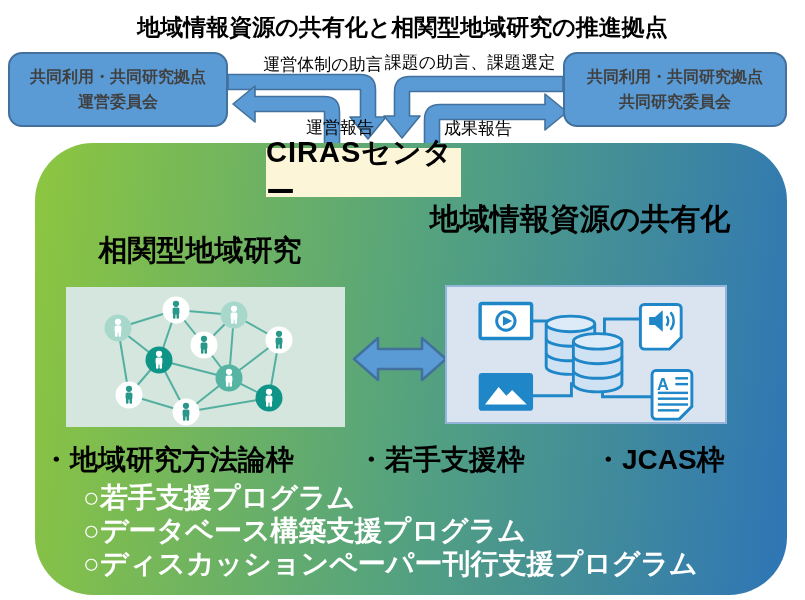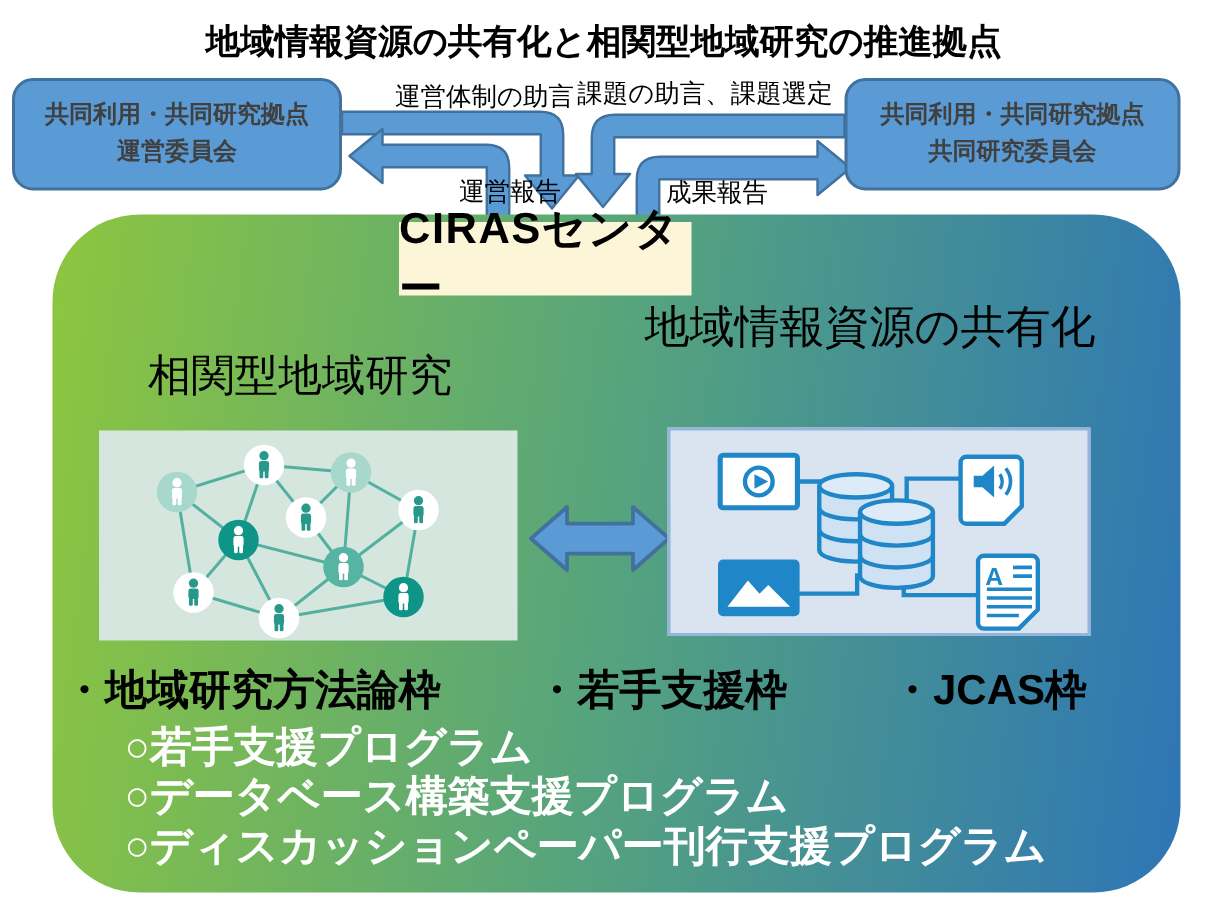--- a/index.html
+++ b/index.html
@@ -23,21 +23,21 @@
   .fl-bl { left:250px; top:116px; width:84px;margin-left:48px; }
   .fl-br { left:436px; top:117px; width:84px; }
 
   .big-box { left:35px; top:143px; width:752px; height:452px; border-radius:58px;
              background:linear-gradient(97deg,#8dc63f 0%,#55a37e 50%,#2e75b6 100%); }
 
   .ciras-box { left:266px; top:148px; width:195px; height:49px; background:#fdf5d7;
                display:flex; align-items:center; justify-content:center;
                font-size:29px; font-weight:bold; color:#000; letter-spacing:1px; }
 
-  .section-title { font-weight:normal; color:#000; text-align:center; white-space:nowrap; }
+  .section-title { font-weight:bold; color:#000; text-align:center; white-space:nowrap; }
   .sec-left  { left:55px;  top:231px; width:290px; font-size:29px; }
   .sec-right { left:413px; top:202px; width:334px; font-size:30px; line-height:1.1; }
 
   .panel-left  { left:66px;  top:287px; width:279px; height:140px; background:#d5e6df; }
   .panel-right { left:445px; top:285px; width:282px; height:139px; background:#dae4f1; border:2px solid #93b5da; }
   .panel-left svg, .panel-right svg { display:block; width:100%; height:100%; }
 
   .double-arrow { left:351px; top:331px; width:98px; height:56px; }
 
   .framework { top:441px; font-size:28px; font-weight:bold; color:#000; white-space:nowrap; }

